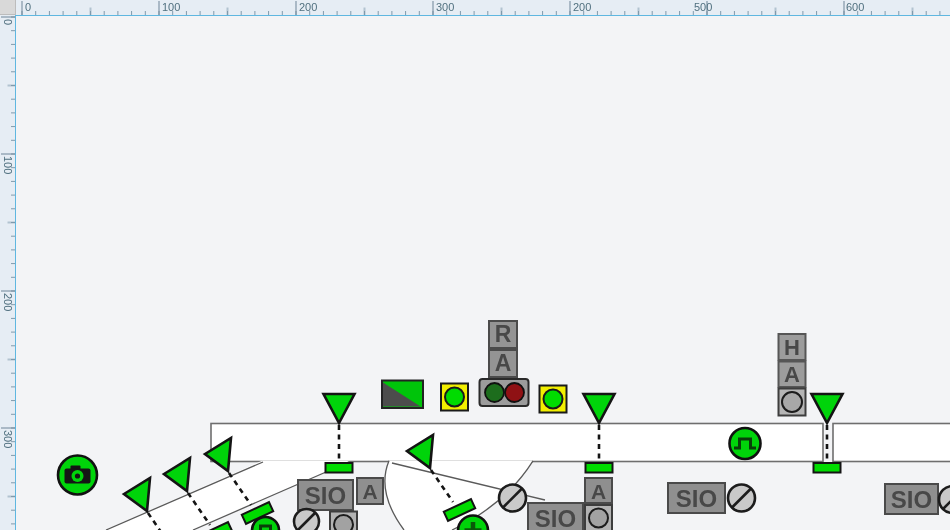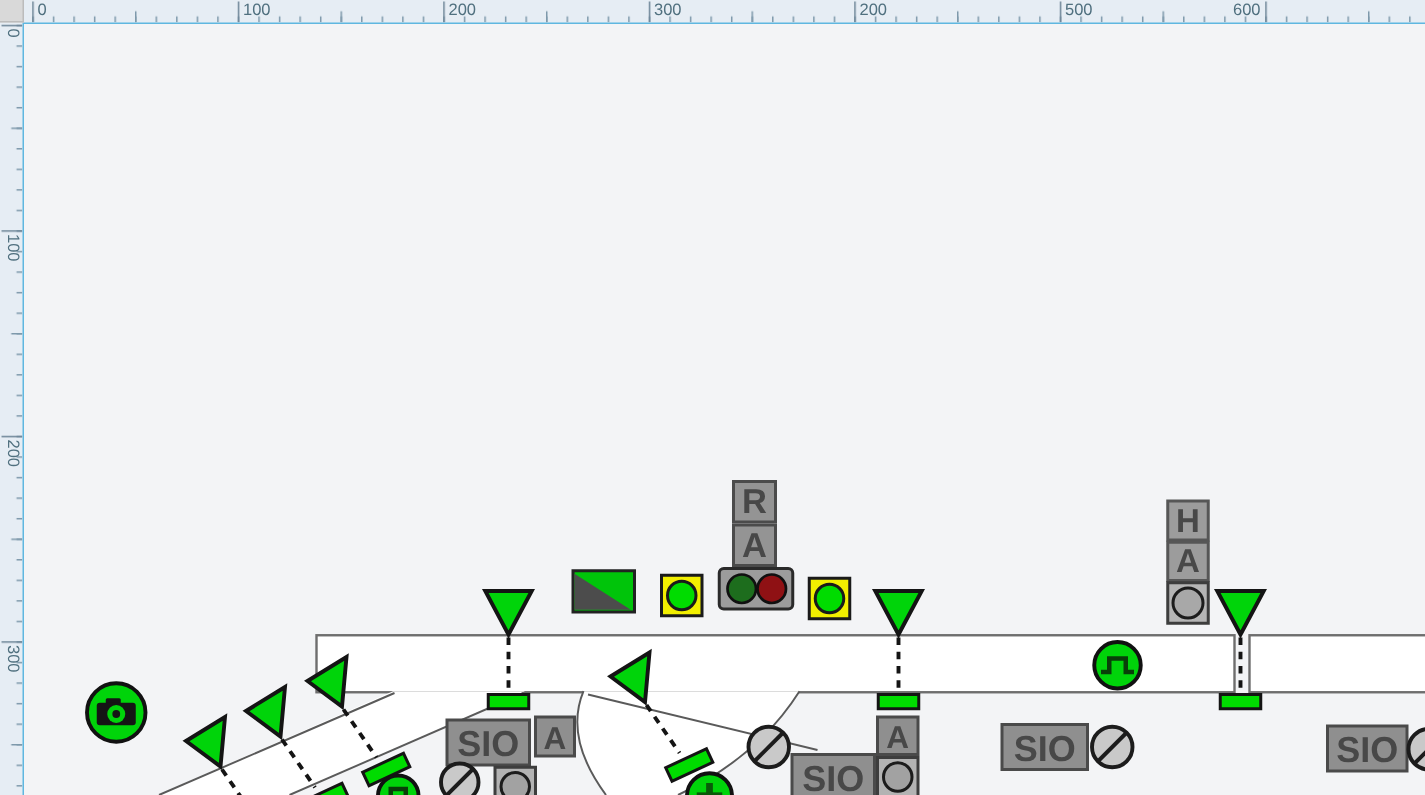--- a/index.html
+++ b/index.html
@@ -52,22 +52,22 @@
       </pattern>
     </defs>
     <rect x="16" y="0" width="934" height="15" fill="url(#tmin)"></rect>
     <rect x="16" y="0" width="934" height="15" fill="url(#tmaj)"></rect>
   </svg>
   <span class="rlabel" style="left:9px">0</span>
   <span class="rlabel" style="left:146px">100</span>
   <span class="rlabel" style="left:283px">200</span>
   <span class="rlabel" style="left:420px">300</span>
   <span class="rlabel" style="left:557px">200</span>
-  <span class="rlabel" style="left:694px">500</span>
-  <span class="rlabel" style="left:806px">600</span>
+  <span class="rlabel" style="left:678px">500</span>
+  <span class="rlabel" style="left:830px">600</span>
 </div>
 
 <div class="ruler-left">
   <svg width="15" height="515" viewBox="0 15 15 515">
     <defs>
       <pattern id="lmin" y="16.5" width="15" height="13.7" patternUnits="userSpaceOnUse">
         <line x1="11" y1="0.5" x2="15" y2="0.5" stroke="#7e99ab" stroke-width="1"></line>
       </pattern>
       <pattern id="lmaj" y="16.5" width="15" height="137" patternUnits="userSpaceOnUse">
         <line x1="1" y1="0.5" x2="15" y2="0.5" stroke="#6d8597" stroke-width="1"></line>

